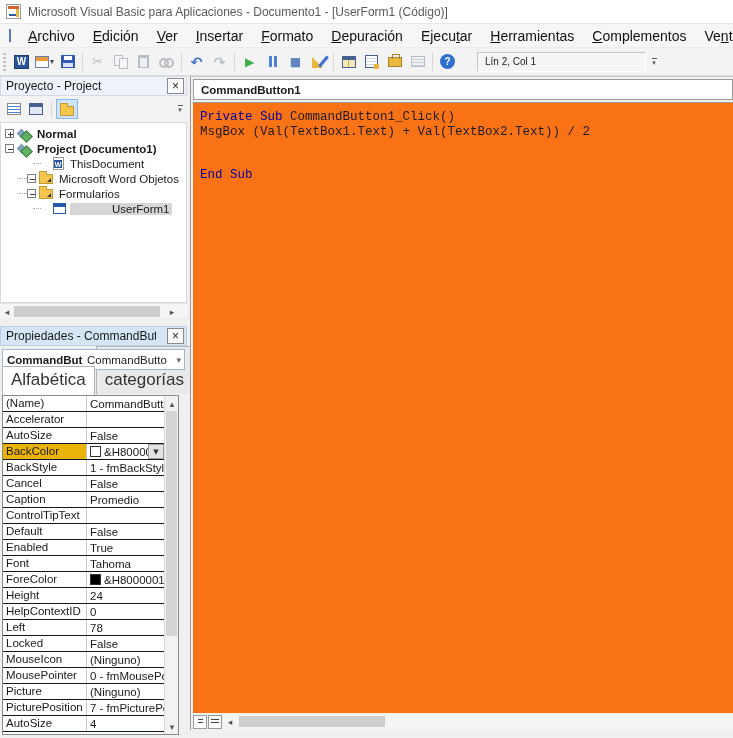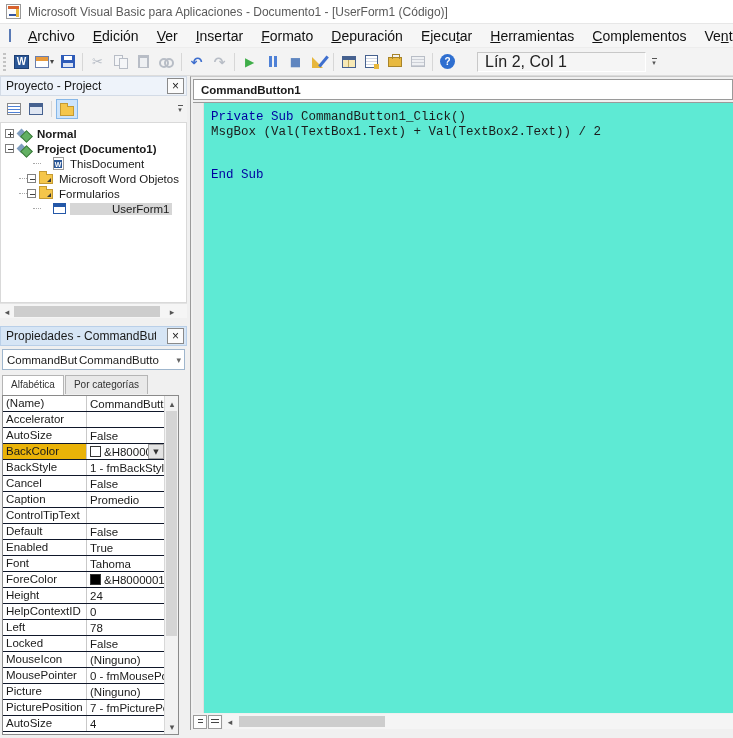--- a/index.html
+++ b/index.html
@@ -74,21 +74,21 @@
   .ic-toolbox { width:14px; height:10px; background:#e8b93f; border:1px solid #a8842a; position:relative; }
   .ic-toolbox::before { content:""; position:absolute; left:3px; top:-4px; width:6px; height:4px;
       border:1px solid #a8842a; border-bottom:none; }
   .ic-object-browser { width:14px; height:11px; border:1px solid #b2b8c2; background:
       repeating-linear-gradient(180deg,#eef0f3 0 2px,#c9cdd4 2px 3px); }
   .ic-help { width:15px; height:15px; border-radius:50%; background:#2f6fd0; color:#fff;
       font-size:10px; font-weight:bold; }
   .ic-help::before { content:"?"; }
   #status-box { margin-left:18px; width:169px; height:20px; background:#f5f5f5;
      border:1px solid #c8c8c8; border-right-color:#ffffff; border-bottom-color:#ffffff;
-     display:flex; align-items:center; padding-left:7px; font-size:16px; color:#222; }
+     display:flex; align-items:center; padding-left:7px; font-size:10px; color:#222; }
   .overflow-btn { width:12px; height:24px; display:flex; flex-direction:column; align-items:center;
      justify-content:center; margin-left:2px; color:#555; }
   .overflow-btn i { width:5px; height:1px; background:#555; margin-bottom:1px; }
   .overflow-btn span { font-family:"DejaVu Sans",sans-serif; font-size:7px; line-height:6px; }
 
   
   .panel-header { height:20px; display:flex; align-items:center; padding:0 2px 0 5px;
      font-size:12px; justify-content:space-between; }
   .close-btn { width:17px; height:16px; border:1px solid #8a8a8a; background:#fbfbfb;
      display:flex; align-items:center; justify-content:center; font-size:12px; color:#222; }
@@ -137,25 +137,25 @@
   .sarrow { position:absolute; top:0; width:14px; height:15px; display:flex; align-items:center;
       justify-content:center; font-family:"DejaVu Sans",sans-serif; font-size:9px; color:#555; }
   .hthumb { position:absolute; top:2px; height:11px; background:#cdcdcd; }
 
   
   #props-panel { left:0; top:326px; width:187px; height:412px; background:#f0f0f0; }
   #props-header { background:#d6e5f5; border:1px solid #b9cfe8; }
   #props-header .ttl { overflow:hidden; white-space:nowrap; width:150px; }
   #obj-combo { margin:3px 2px 2px 2px; height:21px; background:#fff; border:1px solid #9fb6cd;
      display:flex; align-items:center; font-size:11.5px; position:relative; }
-  #obj-combo .nm { font-weight:normal; width:76px; overflow:hidden; white-space:nowrap; padding-left:4px; flex:none;}
+  #obj-combo .nm { font-weight:bold; width:84px; overflow:hidden; white-space:nowrap; padding-left:4px; flex:none;}
   #obj-combo .cls { width:80px; overflow:hidden; white-space:nowrap; color:#222; flex:none;}
   #obj-combo .chev { position:absolute; right:3px; font-family:"DejaVu Sans",sans-serif; font-size:9px; color:#666; }
   #ptabs { display:flex; height:22px; align-items:flex-end; padding-left:2px; margin-top:2px; }
-  .tab { font-size:10px; padding:3px 8px 4px 8px; border:1px solid #b5b5b5; border-bottom:none;
+  .tab { font-size:17px; padding:3px 8px 4px 8px; border:1px solid #b5b5b5; border-bottom:none;
      background:#e9e9e9; color:#333; margin-right:1px; }
   .tab.active { background:#ffffff; position:relative; top:1px; padding-bottom:5px; }
   #pgrid { margin:1px 8px 0 2px; height:340px; border:1px solid #8a8a8a; background:#fff;
      position:relative; overflow:hidden; }
   #pgrid-rows { position:absolute; left:0; top:0; right:14px; }
   .prow { height:16px; display:flex; font-size:11.5px; border-bottom:1px solid #0f172a; }
   .pname { width:84px; flex:none; padding:1px 0 0 3px; border-right:1px solid #c9c9c9;
      overflow:hidden; white-space:nowrap; }
   .prow.sel .pname { background:#eab308; }
   .pval { flex:1; display:flex; align-items:center; padding-left:3px; overflow:hidden; white-space:nowrap; position:relative;}
@@ -166,22 +166,22 @@
      font-family:"DejaVu Sans",sans-serif; font-size:7px; color:#333; }
   #pgrid-vscroll { position:absolute; right:0; top:0; bottom:0; width:14px; background:#f2f2f2; border-left:1px solid #d8d8d8;}
   #pgrid-vscroll .up { top:0; } #pgrid-vscroll .down { bottom:0; top:auto; }
   .vthumb { position:absolute; left:1px; width:11px; background:#d5d5d5; }
 
   
   #code-window { left:190px; top:76px; width:543px; height:654px; background:#f0f0f0;
      border-left:1px solid #9a9a9a; border-top:1px solid #c9c9c9; }
   #code-combo { margin:2px 0 0 2px; height:21px; background:#fff; border:1px solid #9a9a9a;
      display:flex; align-items:center; padding-left:7px; font-size:11.5px; font-weight:bold; }
-  #code-area { position:absolute; left:2px; top:25px; right:0; bottom:17px; background:#5eead4;
-     border-top:1px solid #9a9a9a; display:flex; }
+  #code-area { position:absolute; left:2px; top:25px; right:0; bottom:17px; background:#f97316;
+     border-top:1px solid #9a9a9a; display:flex;flex-direction:column; }
   #code-margin { width:11px; background:#ececec; border-right:1px solid #e0e0e0; flex:none; }
   #code-lines { padding:7px 0 0 7px; font-family:"Liberation Mono","DejaVu Sans Mono",monospace;
      font-size:12.5px; line-height:14.5px; white-space:pre; }
   #code-bottom { position:absolute; left:2px; bottom:0; right:0; height:17px; background:#f0f0f0;
      display:flex; align-items:center; }
   .viewbtn { width:14px; height:14px; border:1px solid #9a9a9a; background:#fdfdfd; margin-right:1px;
      display:flex; align-items:center; justify-content:center; }
   .viewbtn i { width:8px; height:6px; background:repeating-linear-gradient(180deg,#444 0 1px,transparent 1px 3px); }
   .viewbtn.small i { width:5px; }
   #code-hscroll { flex:1; height:15px; position:relative; background:#f5f5f5; }

